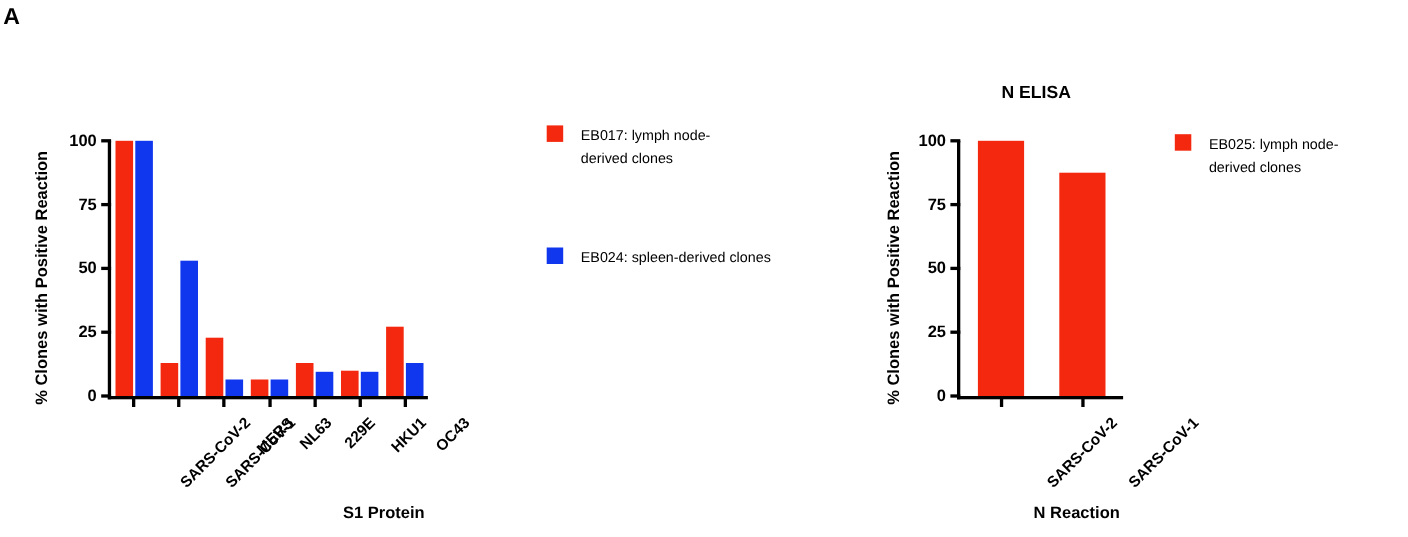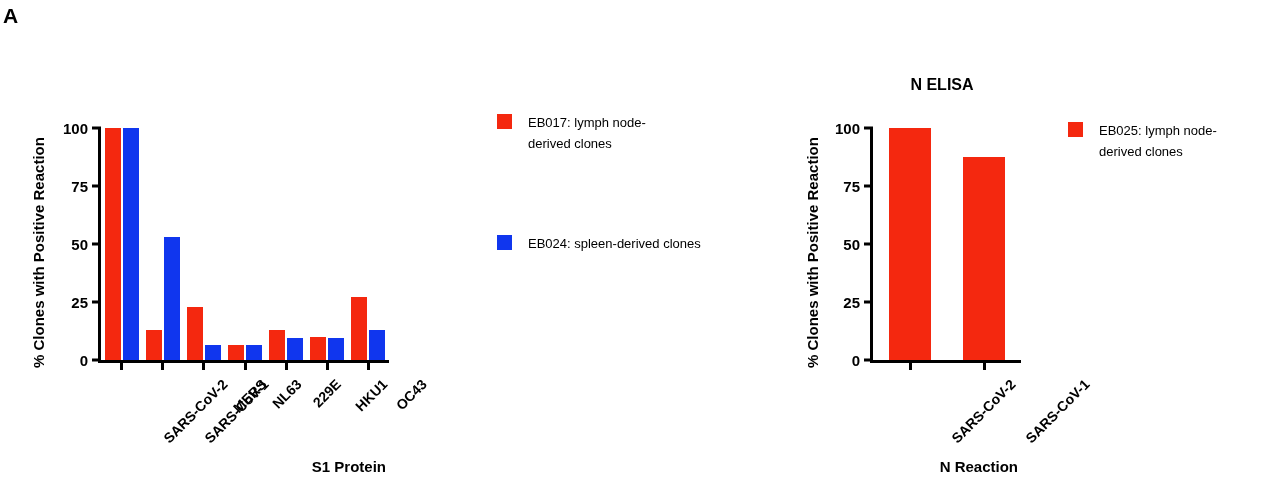--- a/index.html
+++ b/index.html
@@ -167,21 +167,21 @@
     </div>
 
   <div class="axis-title-x" id="xtitle-a" style="left: 98px; top: 458px; width: 288px;">S1 Protein</div>
 
   <div class="legend" id="legend-a" style="left: 497px; top: 112px; width: 255px; height: 200px;">
       <div class="legend-row" style="top: 0px; left: 0px; width: 255px;">
         <div class="legend-swatch" style="background: rgb(244, 40, 15);"></div>
         <div class="legend-text">EB017: lymph node-
 derived clones</div>
       </div>
-      <div class="legend-row" style="top: 121px; left: 0px; width: 255px;">
+      <div class="legend-row" style="top: 111px; left: 0px; width: 255px;">
         <div class="legend-swatch" style="background: rgb(16, 54, 238);"></div>
         <div class="legend-text">EB024: spleen-derived clones</div>
       </div>
     </div>
 </div>
 
 <div class="panel" id="panel-b">
 
   <div class="chart-title" id="title-b" style="left: 82px; top: 76px; width: 160px;">N ELISA</div>
 

